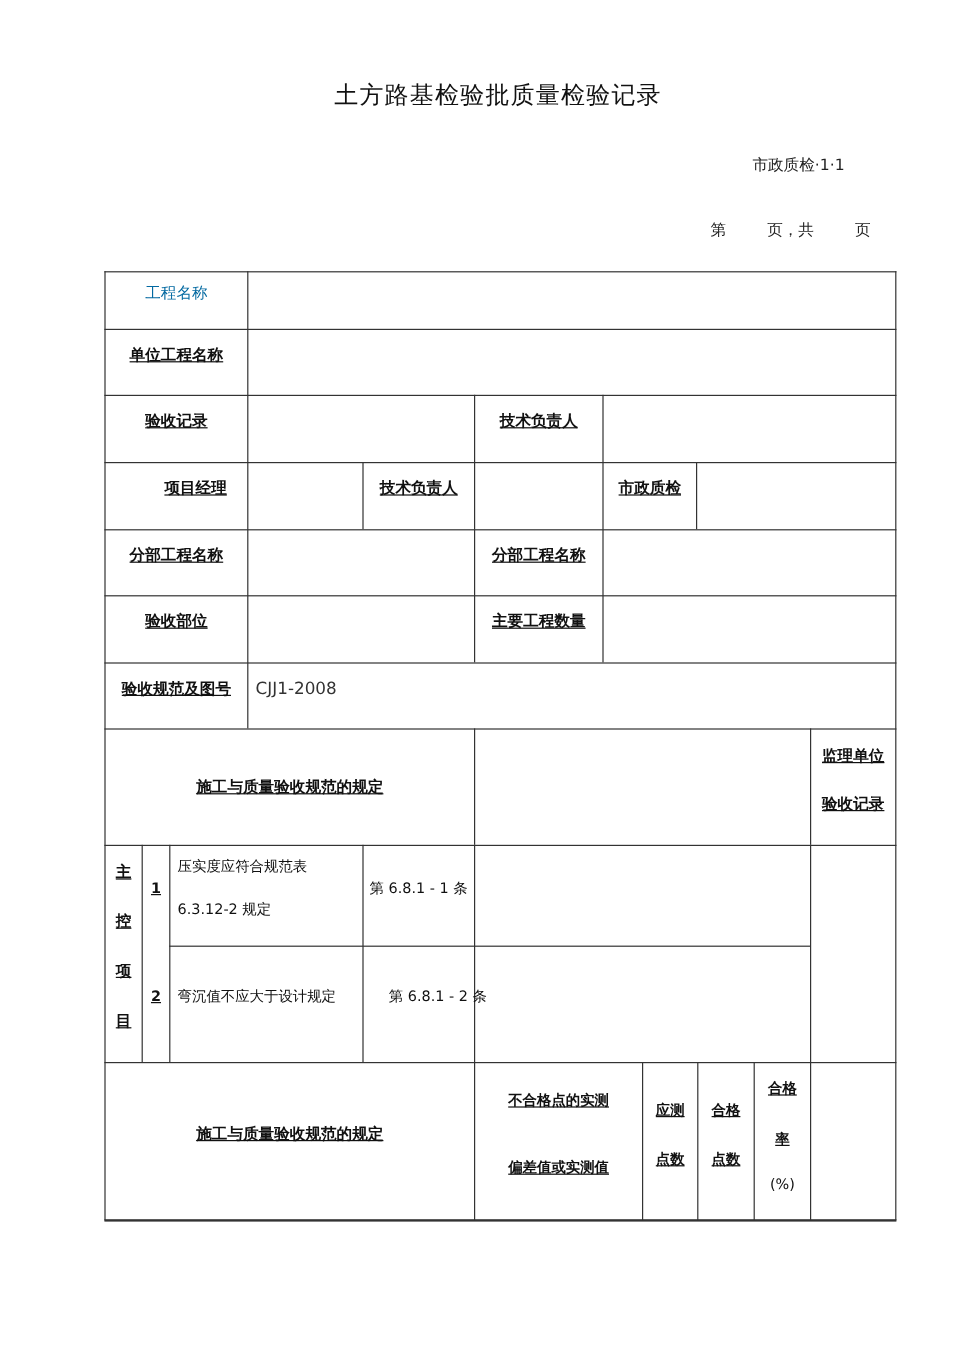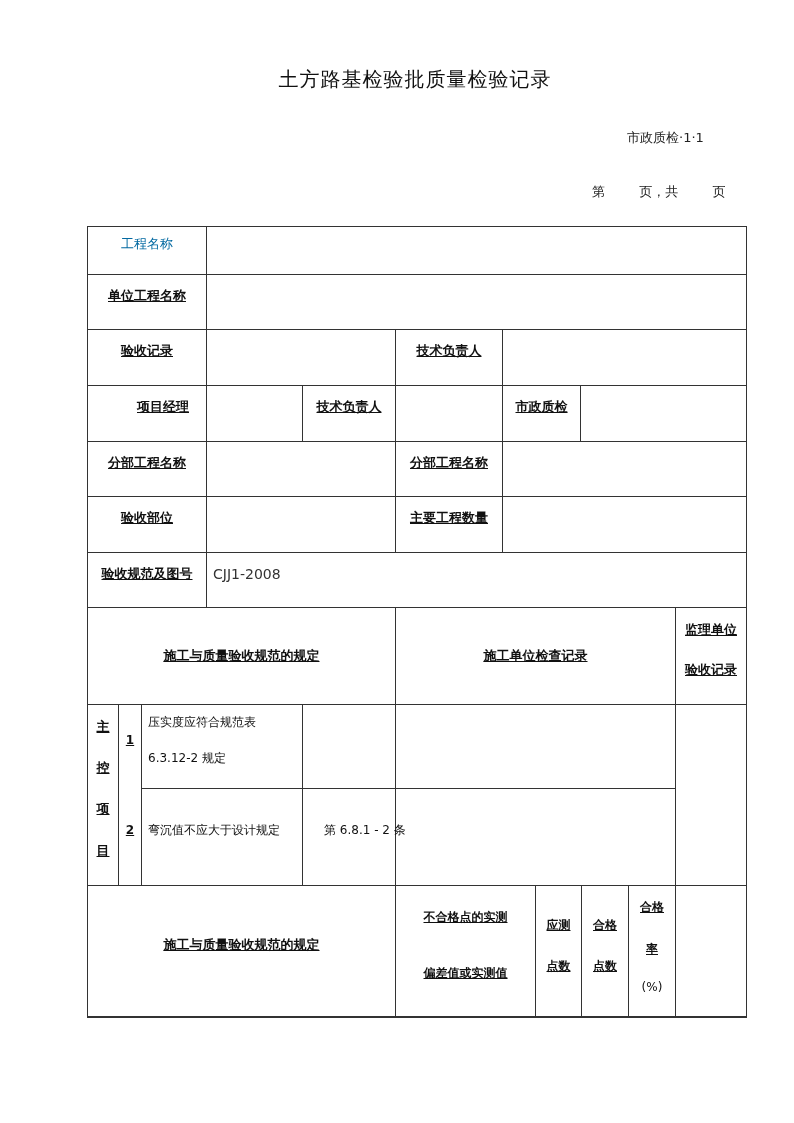--- a/index.html
+++ b/index.html
@@ -105,32 +105,32 @@
 
   <div class="cell b" style="left:88px;top:497px;width:118px;height:42px">验收部位</div>
   <div class="cell" style="left:207px;top:497px;width:188px;height:55px"></div>
   <div class="cell b" style="left:396px;top:497px;width:106px;height:42px">主要工程数量</div>
   <div class="cell" style="left:503px;top:497px;width:243px;height:55px"></div>
 
   <div class="cell b" style="left:88px;top:553px;width:118px;height:42px">验收规范及图号</div>
   <div class="cell tl" style="left:207px;top:553px;width:539px;height:42px;font-size:14px;color:#333">CJJ1-2008</div>
 
   <div class="cell b" style="left:88px;top:608px;width:307px;height:96px">施工与质量验收规范的规定</div>
-  <div class="cell b" style="left:396px;top:608px;width:279px;height:96px">施工单位检查记录</div>
   <div class="cell b" style="left:676px;top:612px;width:70px;height:36px">监理单位</div>
   <div class="cell b" style="left:676px;top:652px;width:70px;height:36px">验收记录</div>
 
   <div class="cell b" style="left:88px;top:712px;width:30px;height:30px">主</div>
   <div class="cell b" style="left:88px;top:753px;width:30px;height:30px">控</div>
   <div class="cell b" style="left:88px;top:794px;width:30px;height:30px">项</div>
   <div class="cell b" style="left:88px;top:836px;width:30px;height:30px">目</div>
 
   <div class="cell b small" style="left:119px;top:705px;width:22px;height:70px">1</div>
   <div class="cell tl small" style="left:142px;top:708px;width:160px;height:28px">压实度应符合规范表</div>
   <div class="cell tl small" style="left:142px;top:744px;width:160px;height:28px">6.3.12-2 规定</div>
+  <div class="cell small" style="left:308px;top:705px;width:87px;height:70px;justify-content:flex-start;white-space:nowrap;overflow:hidden">第 6.8.1 - 1 条</div>
   <div class="cell" style="left:396px;top:705px;width:279px;height:83px"></div>
   <div class="cell" style="left:676px;top:705px;width:70px;height:180px"></div>
 
   <div class="cell b small" style="left:119px;top:789px;width:22px;height:82px">2</div>
   <div class="cell tl small" style="left:142px;top:789px;width:160px;height:82px">弯沉值不应大于设计规定</div>
   <div class="cell small" style="left:324px;top:789px;width:87px;height:82px;justify-content:flex-start;white-space:nowrap;overflow:hidden">第 6.8.1 - 2 条</div>
   <div class="cell" style="left:396px;top:789px;width:279px;height:96px"></div>
 
   <div class="cell b" style="left:88px;top:886px;width:307px;height:118px">施工与质量验收规范的规定</div>
   <div class="cell b small" style="left:396px;top:904px;width:139px;height:26px">不合格点的实测</div>

